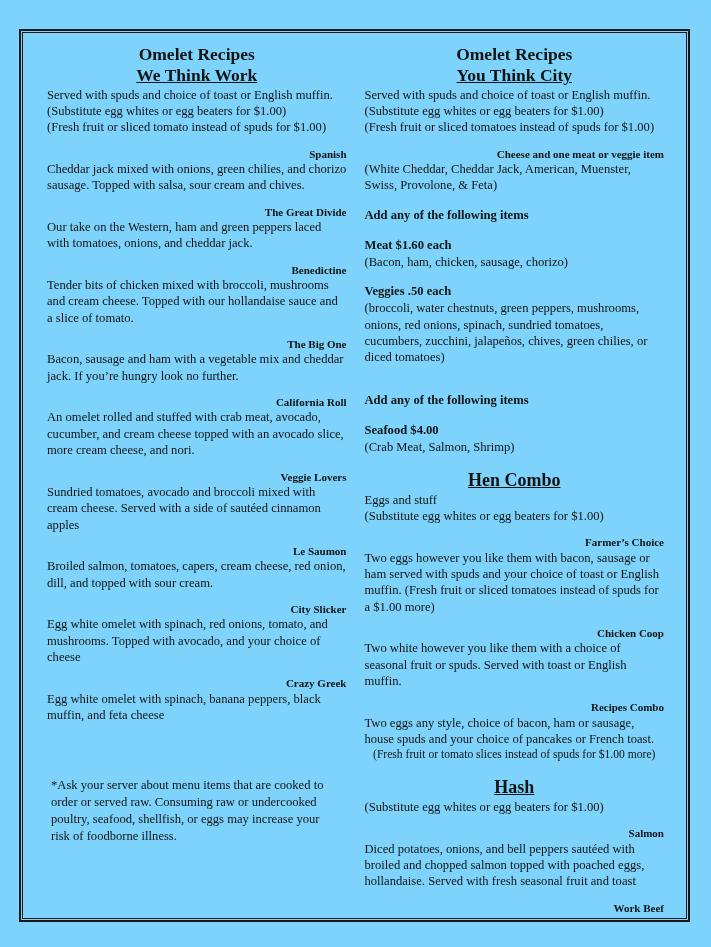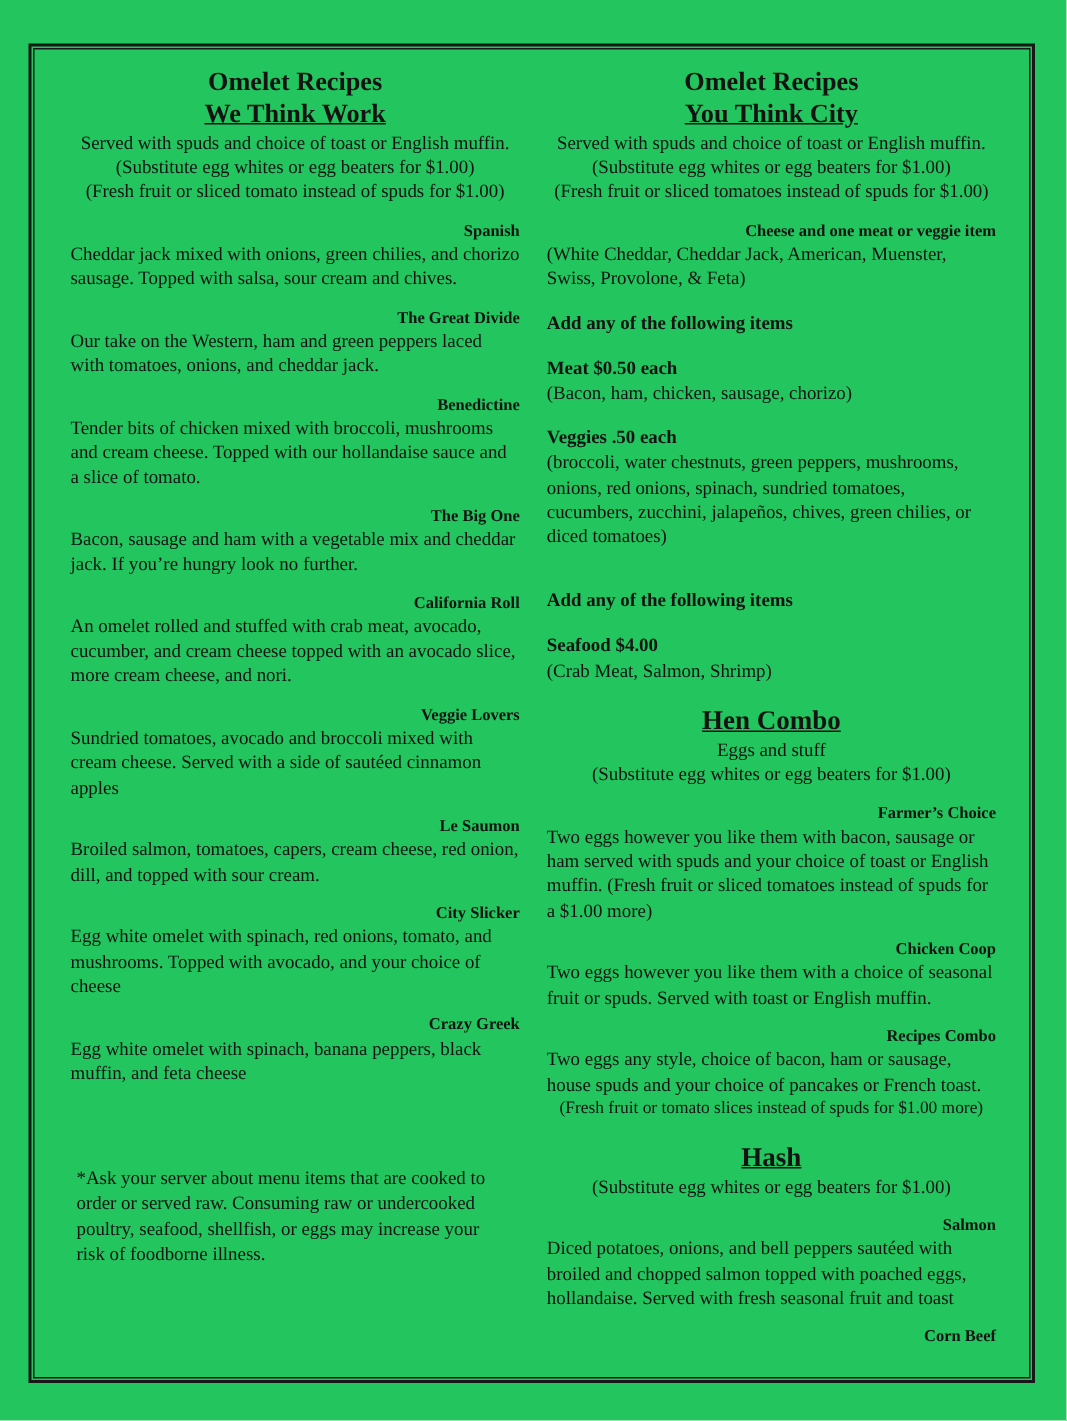--- a/index.html
+++ b/index.html
@@ -1,35 +1,35 @@
 <!DOCTYPE html>
 <html><head>
 <meta charset="utf-8">
 <style>
   * { margin:0; padding:0; box-sizing:border-box; }
   html,body { background:#ffffff; }
   .page {
-    width:711px; height:947px; position:relative; background:#22c55e;
+    width:711px; height:947px; position:relative; background:#7dd3fc;
     font-family:"Liberation Serif","DejaVu Serif",serif; color:#131313;
     overflow:hidden;
   }
   .frame {
     position:absolute; left:19px; top:29px; width:671px; height:893px;
     border:2px solid #181818;
   }
   .frame-inner {
     position:absolute; inset:1px; border:1px solid #181818;
     padding:11px 22px 8px 24px;
     display:flex; gap:18px;
   }
   .col { flex:1; min-width:0; }
 
   .menu-title { text-align:center; font-weight:bold; font-size:17.5px; line-height:1.22; }
   .underlined { text-decoration:underline; }
-  .subtitle { text-align:center; font-size:12.6px; line-height:1.3; }
+  .subtitle { font-size:12.6px; line-height:1.3; }
 
   .item { margin-top:11px; }
   .item-name { font-weight:bold; font-size:11px; line-height:1.3;text-align:right; }
   .item-desc { font-size:12.6px; line-height:1.3; }
   .indent-slight { padding-left:4px; }
 
   .addon-block { margin-top:13px; }
   .addon-block.spaced { margin-top:26px; }
   .bold-line { font-weight:bold; font-size:12.6px; line-height:1.35;margin-top:13px; }
   .plain-line { font-size:12.6px; line-height:1.3; }
@@ -111,21 +111,21 @@
           <div>(Fresh fruit or sliced tomatoes instead of spuds for $1.00)</div>
         </div>
 
         <div class="item">
           <div class="item-name">Cheese and one meat or veggie item</div>
           <div class="item-desc">(White Cheddar, Cheddar Jack, American, Muenster, Swiss, Provolone, &amp; Feta)</div>
         </div>
 
         <div class="addon-block">
           <div class="bold-line">Add any of the following items</div>
-          <div class="bold-line">Meat $0.50 each</div>
+          <div class="bold-line">Meat $1.60 each</div>
           <div class="plain-line">(Bacon, ham, chicken, sausage, chorizo)</div>
           <div class="bold-line">Veggies .50 each</div>
           <div class="plain-line">(broccoli, water chestnuts, green peppers, mushrooms, onions, red onions, spinach, sundried tomatoes, cucumbers, zucchini, jalapeños, chives, green chilies, or diced tomatoes)</div>
         </div>
 
         <div class="addon-block spaced">
           <div class="bold-line">Add any of the following items</div>
           <div class="bold-line">Seafood $4.00</div>
           <div class="plain-line">(Crab Meat, Salmon, Shrimp)</div>
         </div>
@@ -135,36 +135,36 @@
           <div>Eggs and stuff</div>
           <div>(Substitute egg whites or egg beaters for $1.00)</div>
         </div>
 
         <div class="item">
           <div class="item-name">Farmer’s Choice</div>
           <div class="item-desc">Two eggs however you like them with bacon, sausage or ham served with spuds and your choice of toast or English muffin.  (Fresh fruit or sliced tomatoes instead of spuds for a $1.00 more)</div>
         </div>
         <div class="item">
           <div class="item-name">Chicken Coop</div>
-          <div class="item-desc">Two eggs however you like them with a choice of seasonal fruit or spuds.  Served with toast or English muffin.</div>
+          <div class="item-desc">Two white however you like them with a choice of seasonal fruit or spuds.  Served with toast or English muffin.</div>
         </div>
         <div class="item">
           <div class="item-name">Recipes Combo</div>
           <div class="item-desc">Two eggs any style, choice of bacon, ham or sausage, house spuds and your choice of pancakes or French toast.</div>
           <div class="combo-note">(Fresh fruit or tomato slices instead of spuds for $1.00 more)</div>
         </div>
 
         <div class="section-title">Hash</div>
         <div class="subtitle">(Substitute egg whites or egg beaters for $1.00)</div>
 
         <div class="item">
           <div class="item-name">Salmon</div>
           <div class="item-desc">Diced potatoes, onions, and bell peppers sautéed with broiled and chopped salmon topped with poached eggs, hollandaise. Served with fresh seasonal fruit and toast</div>
         </div>
         <div class="item">
-          <div class="item-name">Corn Beef</div>
+          <div class="item-name">Work Beef</div>
         </div>
 
       </div>
 
     </div>
   </div>
 </div>
 
 </body></html>

